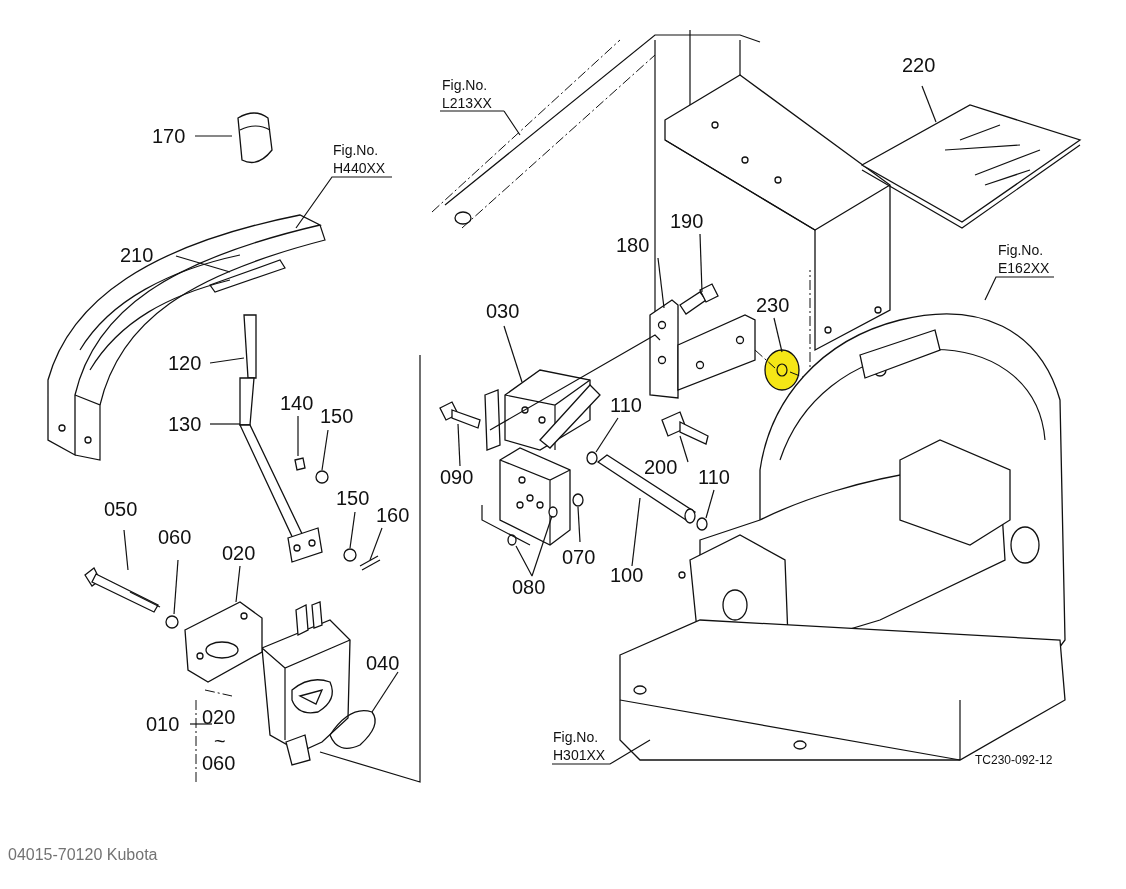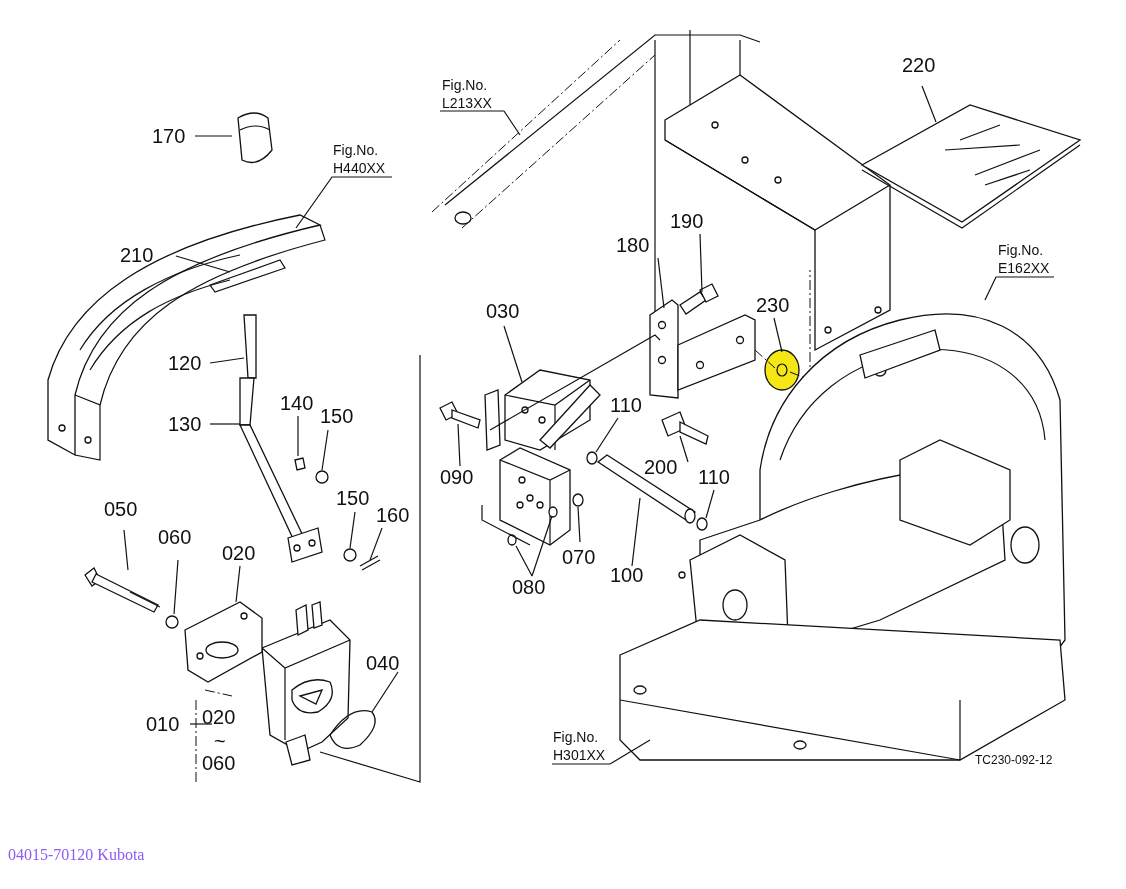--- a/index.html
+++ b/index.html
@@ -4,21 +4,21 @@
 <style>
   html,body{margin:0;padding:0;background:#fff;}
   body{width:1126px;height:889px;position:relative;overflow:hidden;font-family:"Liberation Sans",sans-serif;}
   #diagram{position:absolute;left:0;top:0;width:1126px;height:889px;}
   .lbl{font-family:"Liberation Sans",sans-serif;font-size:20px;fill:#111;}
   .fig{font-family:"Liberation Sans",sans-serif;font-size:14px;fill:#111;}
   .code{font-family:"Liberation Sans",sans-serif;font-size:12px;fill:#111;}
   .ln{stroke:#111;stroke-width:1.2;fill:none;}
   .part{stroke:#111;stroke-width:1.3;fill:#fff;}
   .dash{stroke:#111;stroke-width:1;fill:none;stroke-dasharray:10 3 2 3;}
-  #caption{position:absolute;left:8px;top:846px;font-size:16px;color:#8b5cf6;font-family:Liberation Serif, serif;}
+  #caption{position:absolute;left:8px;top:846px;font-size:16px;color:#737373;}
 </style>
 </head>
 <body>
 
 <svg id="diagram" viewBox="0 0 1126 889" xmlns="http://www.w3.org/2000/svg">
 
   <g>
     <path class="part" d="M48,380 C70,300 150,245 300,215 L320,225 C170,260 95,310 75,395 L75,455 L48,440 Z"></path>
     <path class="ln" d="M75,395 L100,405 L100,460 L75,455"></path>
     <path class="ln" d="M100,405 C120,320 190,275 325,240 L320,225"></path>

